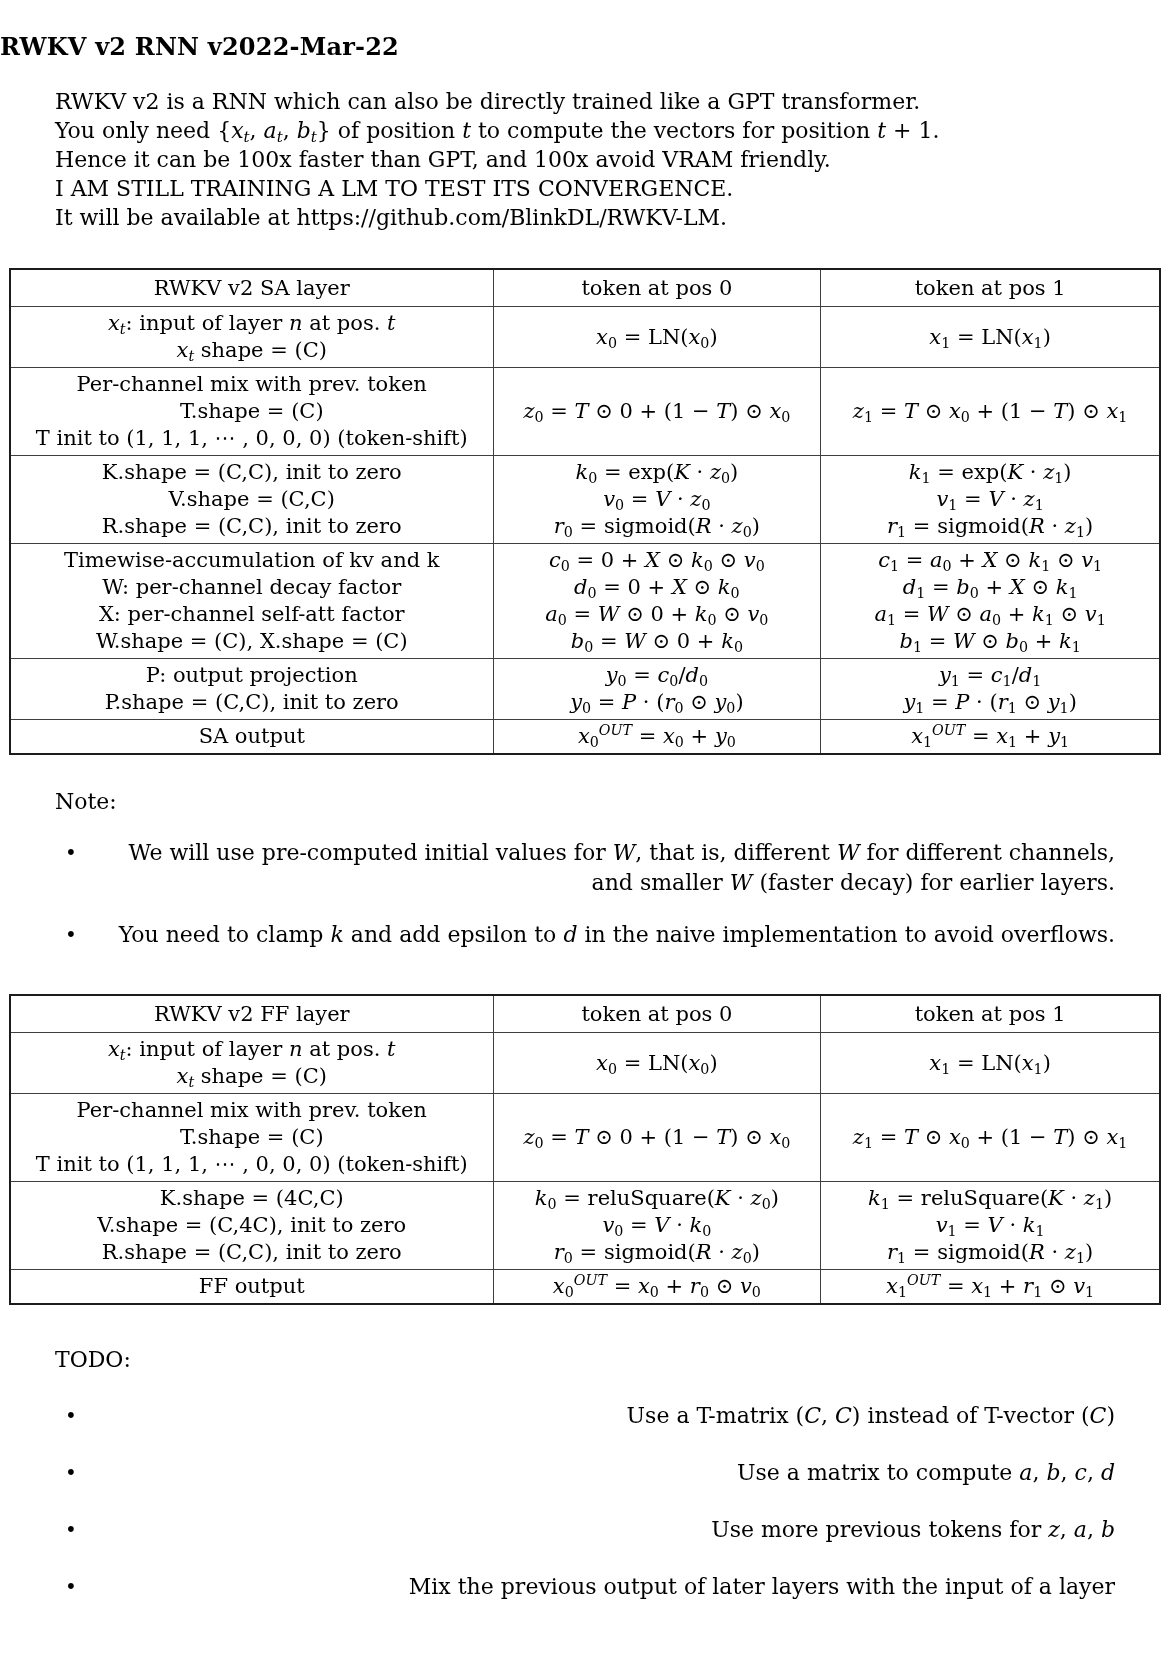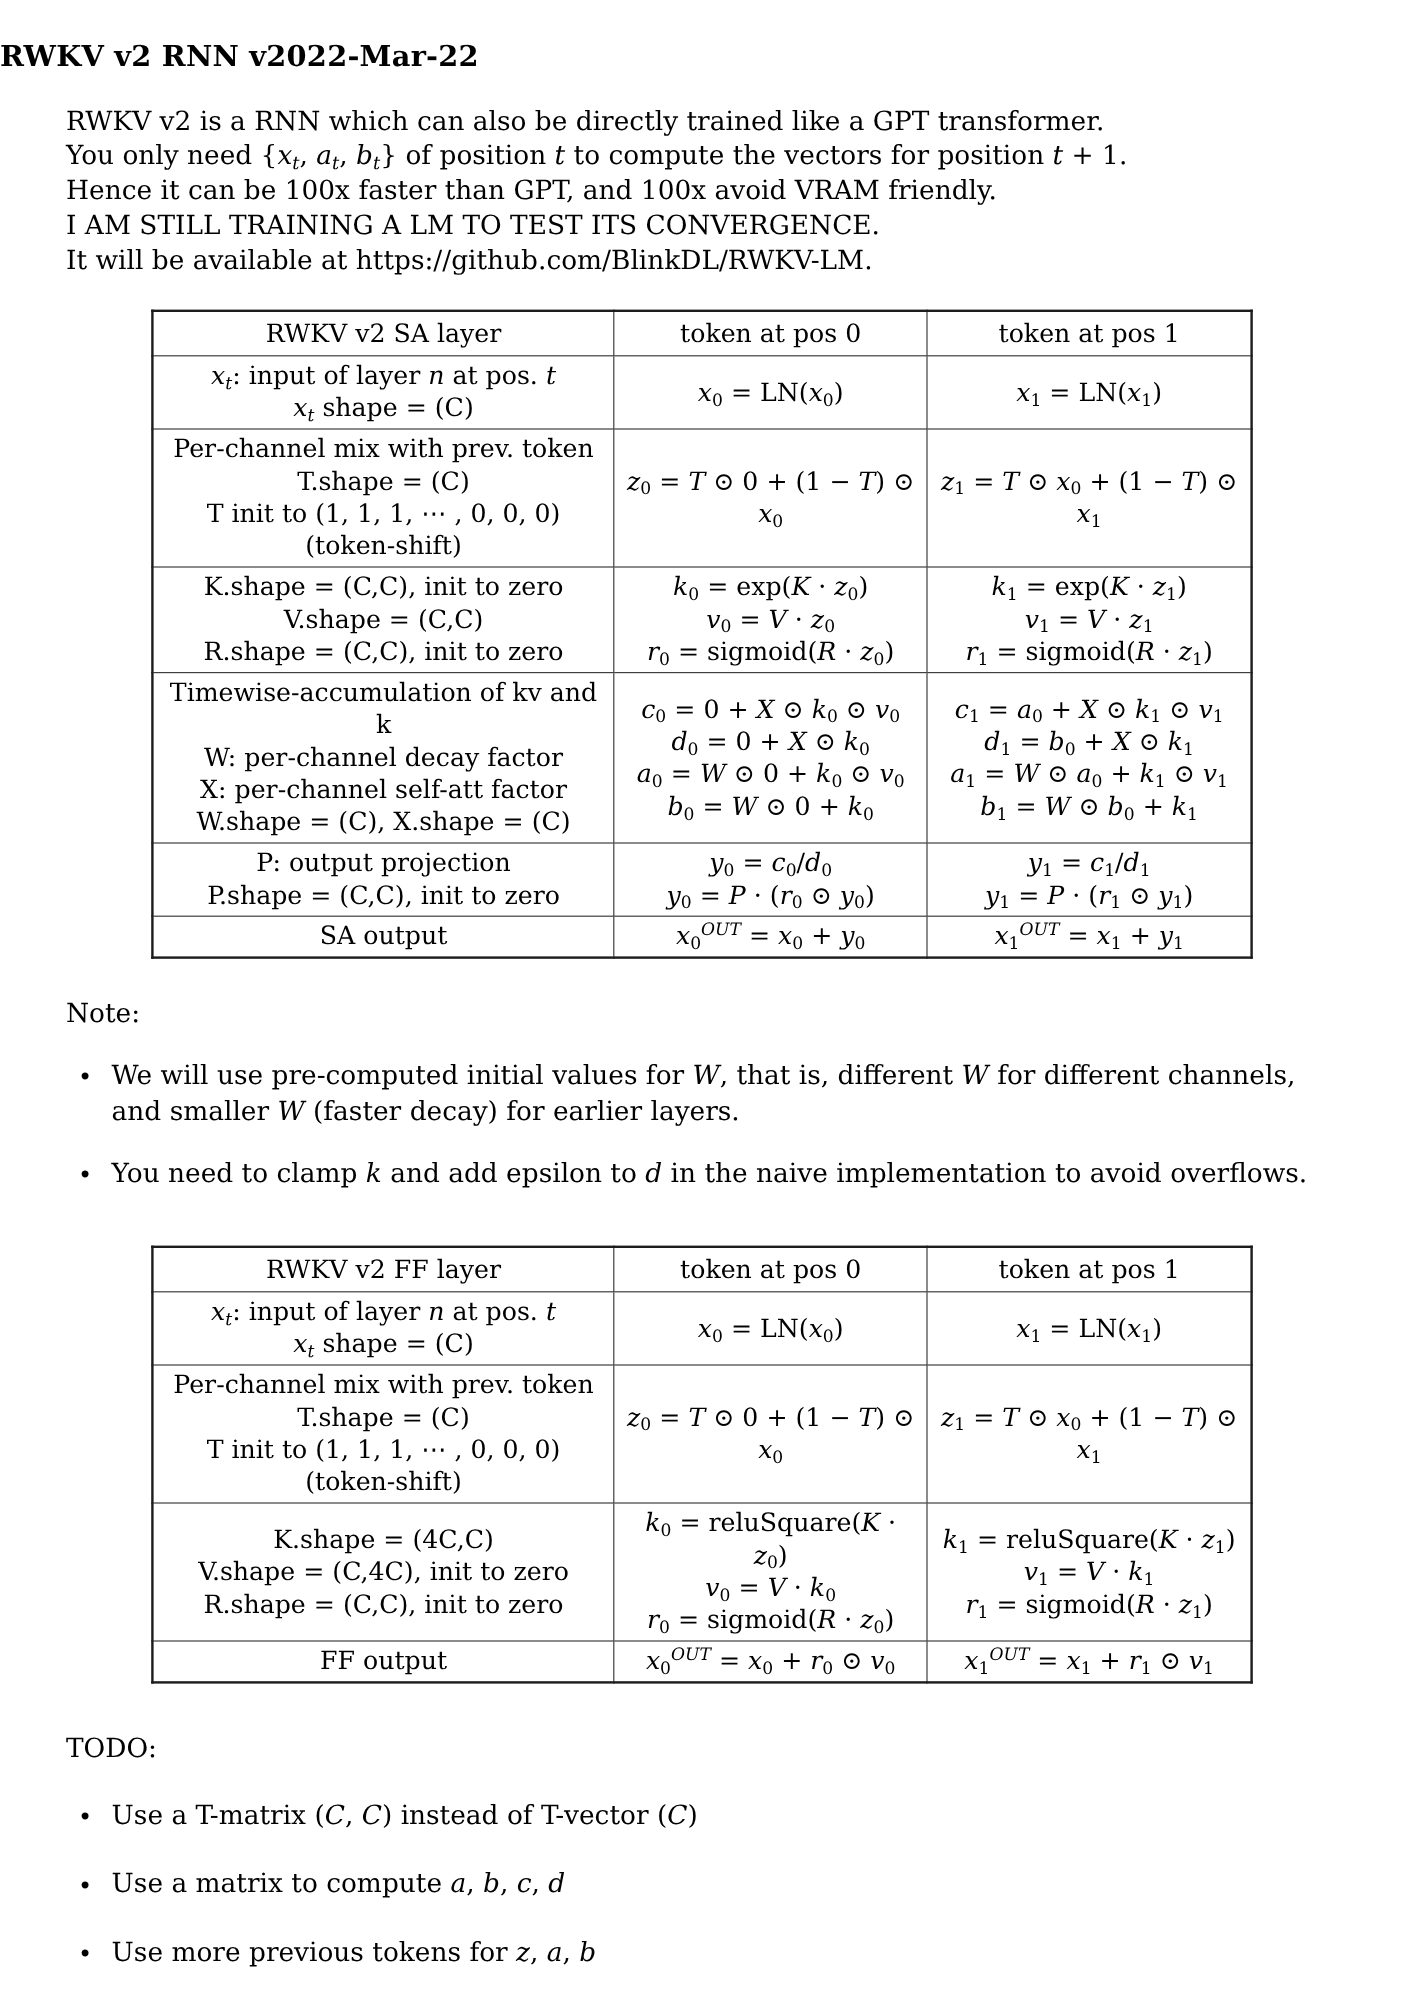--- a/index.html
+++ b/index.html
@@ -10,39 +10,39 @@
   }
   .page { padding: 20px 0 30px 0; }
   h1.doc-title {
     font-size: 24px; font-weight: bold; 
     margin: 12px 0 26px 0; letter-spacing: 0.2px;
   }
   .intro { margin: 0 55px; }
   .intro .line { font-size: 22px; line-height: 29px; }
   table.eq-table {
     border-collapse: collapse; table-layout: fixed;
-    width: 918px; margin: 26px auto 0 auto;
+    width: 1152px; margin: 36px auto 0 auto;
     border: 2.5px solid #1c1c1c;
   }
   table.eq-table.second { margin-top: 44px; }
   .eq-table th, .eq-table td {
     border: 1.5px solid #3f3f3f;
     text-align: center; vertical-align: middle;
     font-weight: normal;
     font-size: 21px; line-height: 27px;
     padding: 3px 8px;
   }
   .eq-table th { height: 30px; }
   .cl { text-align: center; }
   sub, sup { font-size: 68%; line-height: 0; }
   sub { vertical-align: -0.28em; }
   sup { vertical-align: 0.55em; }
   .note-sec { margin: 32px 55px 0 55px; }
   .sec-heading { font-size: 22px; line-height: 29px; margin: 0 0 14px 0; }
-  ul.doc-list { list-style: none; margin: 0; padding: 0 0 0 8px; }
+  ul.doc-list { list-style: none; margin: 0; padding: 0 0 0 8px; text-align: right; }
   ul.doc-list li {
     position: relative; padding-left: 30px;
     font-size: 22px; line-height: 30px;
     margin: 22px 0;
   }
   ul.doc-list li::before {
     content: "\2022"; position: absolute; left: 2px; top: 0px; font-size: 20px;
   }
   .todo-sec { margin: 40px 55px 0 55px; }
   .todo-sec ul.doc-list li { margin: 27px 0; }
@@ -244,16 +244,17 @@
         </tr>
       </tbody>
   </table>
 
   <div class="todo-sec">
     <div class="sec-heading">TODO:</div>
     <ul class="doc-list">
         <li>Use a T-matrix (<i>C</i>, <i>C</i>) instead of T-vector (<i>C</i>)</li>
         <li>Use a matrix to compute <i>a</i>, <i>b</i>, <i>c</i>, <i>d</i></li>
         <li>Use more previous tokens for <i>z</i>, <i>a</i>, <i>b</i></li>
+        <li>Mix the previous output of later layers with the input of a layer</li>
       </ul>
   </div>
 
 </div>
 
 </body></html>

